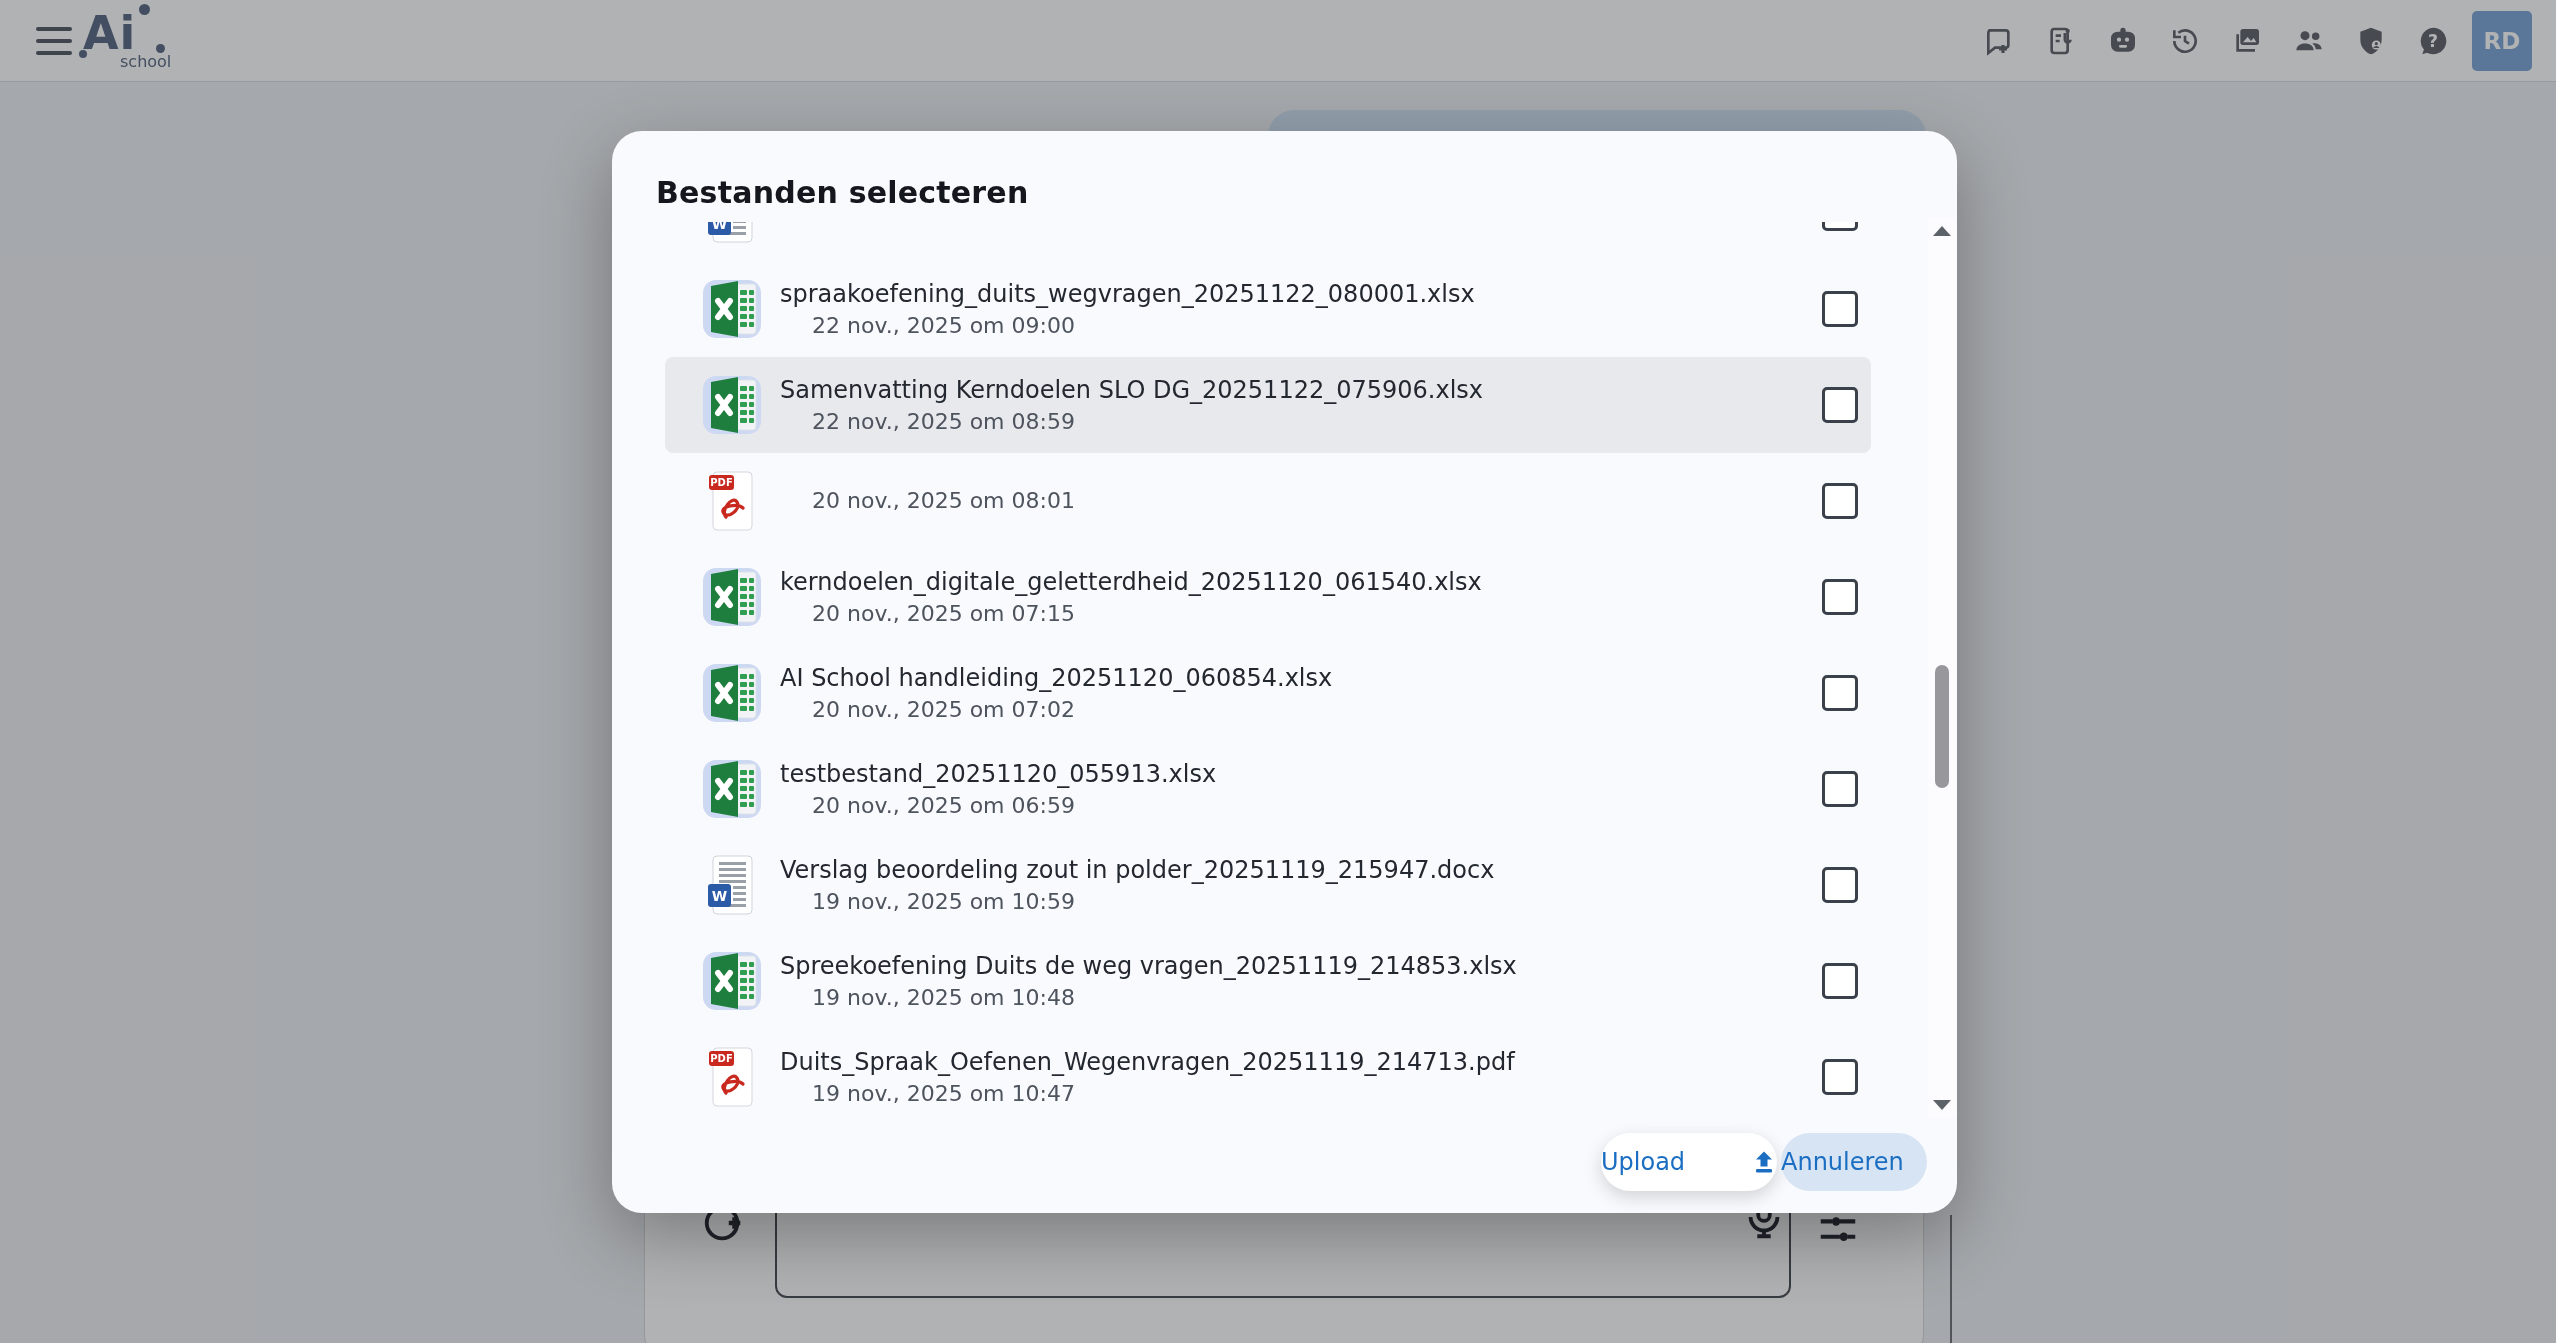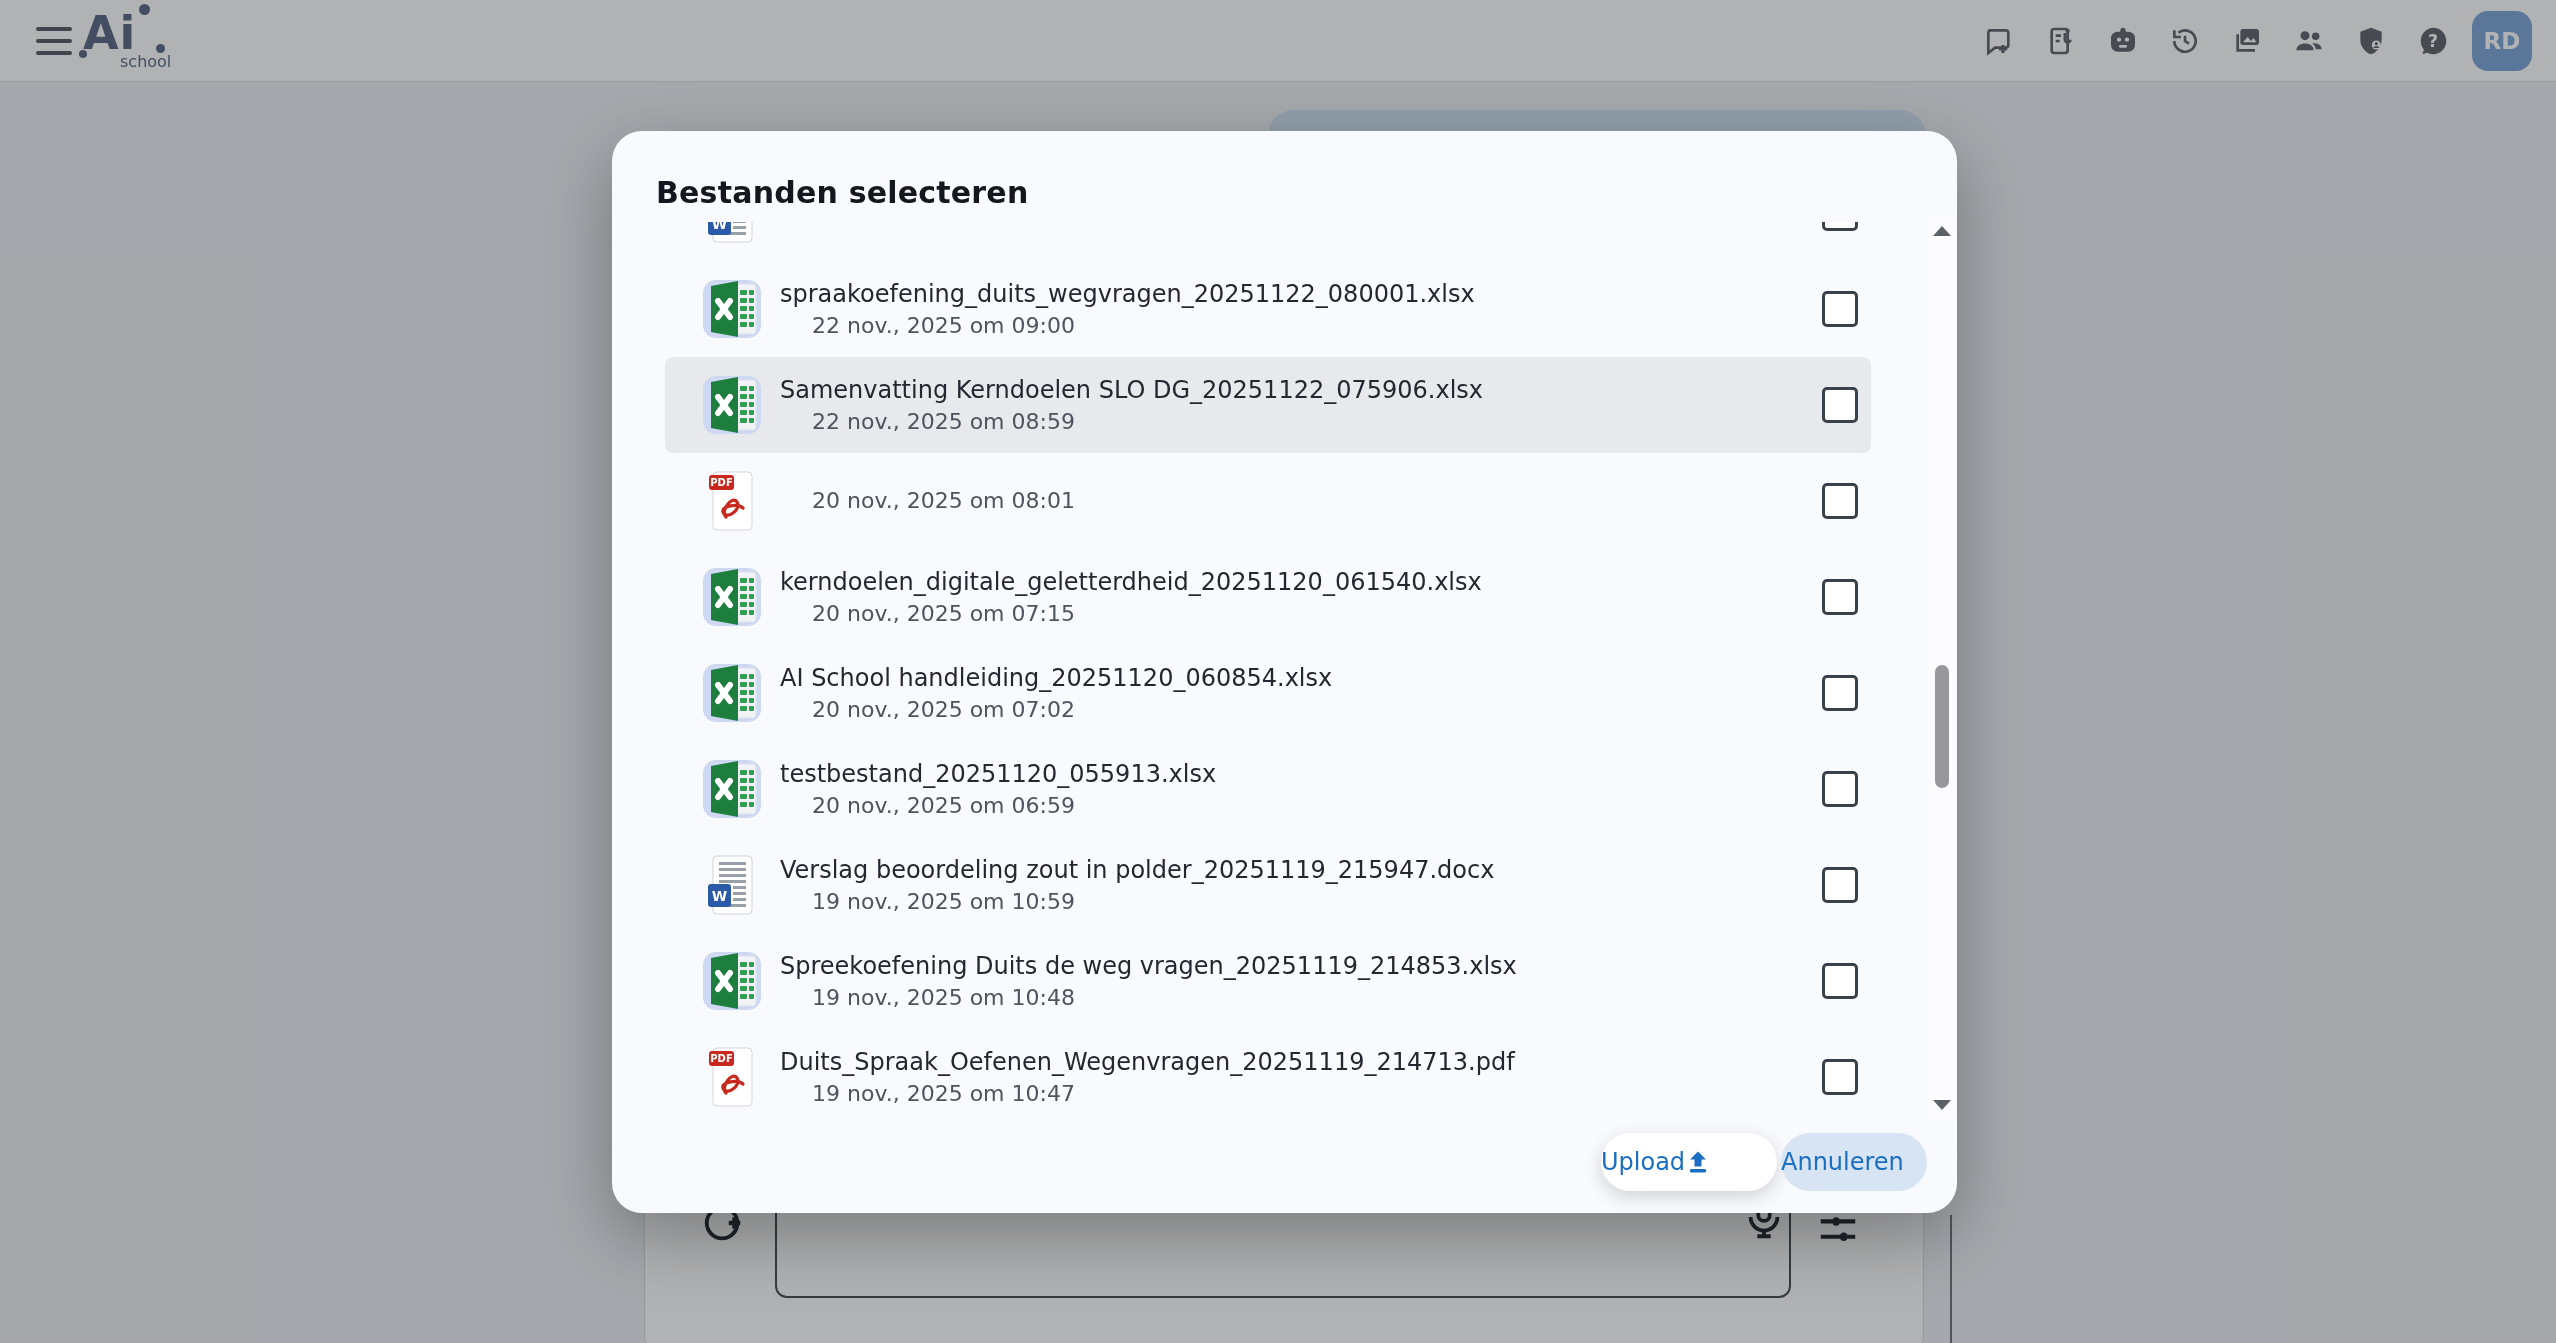--- a/index.html
+++ b/index.html
@@ -15,21 +15,21 @@
   .logo { position:absolute; left:83px; top:4px; width:120px; height:74px; color:#5b6b86;text-align:center; }
   .logo .main { position:absolute; left:0; top:2px; font-size:46px; font-weight:bold; letter-spacing:1px; }
   .logo .sub { position:absolute; left:37px; top:48px; font-size:16px; }
   .logo .dot { position:absolute; border-radius:50%; background:#5b6b86; }
   .logo .d1 { width:11px; height:11px; left:56px; top:0; }
   .logo .d2 { width:9px; height:9px; left:73px; top:40px; }
   .logo .d3 { width:8px; height:8px; left:-4px; top:46px; }
   .header-icons { position:absolute; right:106px; top:0; height:82px; display:flex; align-items:center; gap:28px; }
   .hicon { width:34px; height:34px; display:flex; align-items:center; justify-content:center; cursor:pointer; }
   .hicon svg { width:32px; height:32px; }
-  .avatar { position:absolute; right:24px; top:11px; width:60px; height:60px; border-radius:16px;
+  .avatar { position:absolute; right:24px; top:11px; width:60px; height:60px; border-radius:5px;
     background:#7ea8d8; color:#ffffff; font-weight:bold; font-size:23px; display:flex;
     align-items:center; justify-content:center; cursor:pointer; }
 
   
   .chat-bubble { position:absolute; left:1268px; top:110px; width:658px; height:90px;
     background:#cfe1f4; border-radius:26px 26px 0 0; z-index:1; }
   .composer-card { position:absolute; left:644px; top:1163px; width:1280px; height:200px;
     background:#ffffff; border:1px solid #d5d7db; border-radius:28px; z-index:1; }
   .composer-input { position:absolute; left:130px; top:24px; width:1016px; height:110px;
     background:#ffffff; border:2px solid #4a4f57; border-radius:12px; }
@@ -68,21 +68,21 @@
   .sb-arrow { position:absolute; left:50%; transform:translateX(-50%); width:0; height:0; cursor:pointer; }
   .sb-up { top:8px; border-left:9px solid transparent; border-right:9px solid transparent;
     border-bottom:10px solid #5d6269; }
   .sb-down { bottom:8px; border-left:9px solid transparent; border-right:9px solid transparent;
     border-top:10px solid #5d6269; }
   .sb-thumb { position:absolute; left:7px; top:447px; width:14px; height:123px; background:#97979c;
     border-radius:7px; cursor:grab; }
 
   
   .btn { position:absolute; top:1002px; height:58px; border-radius:29px; display:flex; align-items:center;
-    justify-content:flex-start; font-size:24px; color:#1b6ec2; cursor:pointer; }
+    justify-content:space-between; font-size:24px; color:#1b6ec2; cursor:pointer; }
   .btn-upload { left:989px; width:176px; background:#ffffff; box-shadow:0 6px 18px rgba(0,0,0,0.16); }
   .btn-cancel { left:1169px; width:146px; background:#d7e4f4; }
   .upload-glyph svg { width:26px; height:26px; display:block; }
 </style>
 </head>
 <body>
 
 <div class="app-header">
   <div class="hamburger">
       <span></span>

